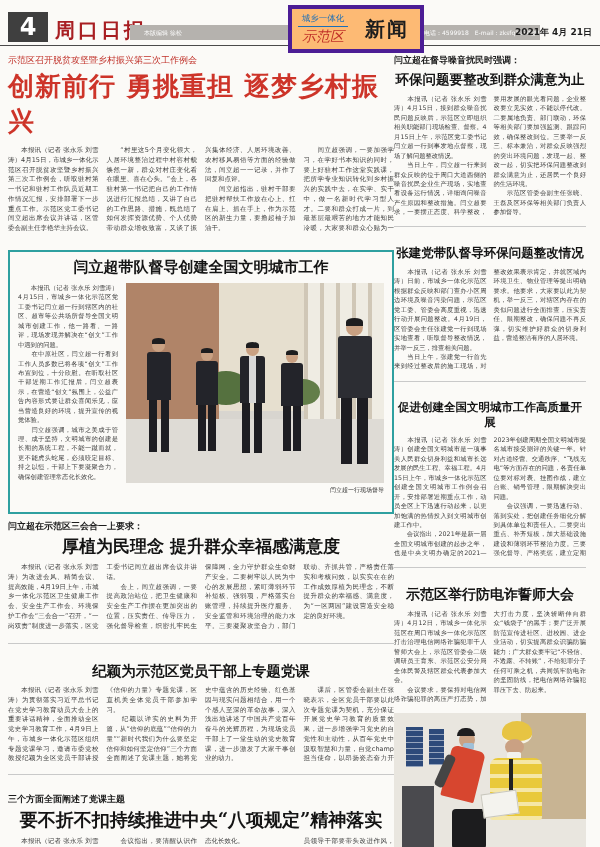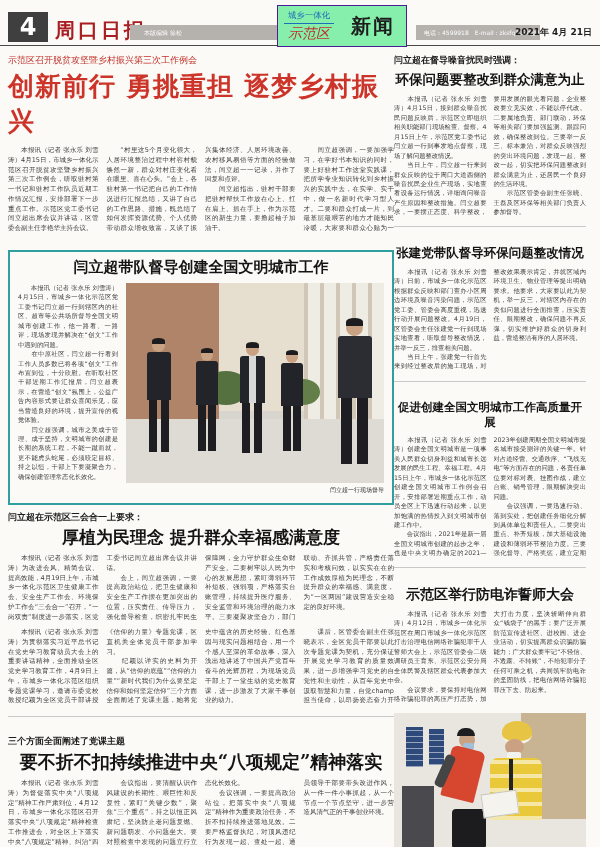--- a/index.html
+++ b/index.html
@@ -9,22 +9,22 @@
   #header{position:absolute;top:0;left:0;right:0;height:48px;}
   #header .hrule{position:absolute;left:0;right:0;top:45px;height:1px;background:#4a4a4a;}
   .pagenum{position:absolute;left:8px;top:12px;width:40px;height:30px;background:#3f3f3f;
            color:#fff;font-size:24px;font-weight:bold;text-align:center;line-height:30px;}
   .masthead{position:absolute;left:55px;top:17px;font-family:"DejaVu Serif",serif;
             font-weight:bold;font-size:20px;color:#a81e22;letter-spacing:3px;}
   .graybar{position:absolute;top:25px;height:15px;background:#b5b2ae;color:#fdfdfd;
            font-size:6px;line-height:15px;white-space:nowrap;overflow:hidden;}
   #bar-editor{left:130px;width:148px;padding-left:14px;}
   #bar-contact{left:416px;width:116px;padding-left:8px;}
-  .sectionbox{position:absolute;left:277px;top:5px;width:128px;height:40px;background:#86efac;
-              border:1px solid #4c1d95;display:flex;align-items:center;z-index:2;}
+  .sectionbox{position:absolute;left:288px;top:5px;width:128px;height:40px;background:#fdba74;
+              border:4px solid #4c1d95;display:flex;align-items:center;z-index:2;}
   .sectionbox .sb-left{width:62px;text-align:center;}
   .sb-l1{font-size:8.5px;color:#1a6fb8;font-family:"DejaVu Serif",serif;}
   .sb-div{height:1px;background:#1a6fb8;margin:1px 6px;}
   .sb-l2{font-size:14px;color:#c03028;font-family:"DejaVu Serif",serif;font-style:italic;}
   .sb-title{flex:1;text-align:center;font-family:"DejaVu Serif",serif;font-weight:bold;
             font-size:20px;color:#1d1d1d;letter-spacing:2px;}
   .dateline{position:absolute;right:8px;top:26px;font-size:9px;font-weight:bold;color:#1d1d1d;}
   
   #main{position:absolute;top:50px;left:8px;right:8px;bottom:4px;display:flex;}
   #colL{width:386px;}
@@ -32,21 +32,21 @@
   .kicker-red{font-size:9px;color:#c03028;margin:4px 0 2px;}
   .kicker-blk{font-size:9px;font-weight:bold;color:#1c1c1c;margin:6px 0 2px;}
   .head-red{font-family:"DejaVu Serif",serif;font-weight:bold;font-size:26px;color:#cd3429;
             text-align:left;letter-spacing:1px;margin:2px 0 7px;}
   .head-blk{font-family:"DejaVu Serif",serif;font-weight:bold;color:#141414;text-align:center;}
   .bodytxt{font-size:6.5px;line-height:1.5;color:#3d3d3d;text-align:justify;
            white-space:pre-line;overflow:hidden;column-fill:auto;}
   .cols4{column-count:4;column-gap:8px;}
   .cols2{column-count:2;column-gap:7px;}
   
-  .tealbox{border:2px solid #2fa0a0;margin-top:8px;padding:5px 8px 8px;}
+  .tealbox{border:2px solid #2fa0a0;margin-top:8px;padding:5px 8px 17px;}
   .tealbox .bx-title{font-size:15px;margin:1px 0 6px;}
   .bx-row{display:flex;gap:8px;}
   .bx-text{width:100px;height:212px;}
   .bx-photo-wrap{flex:1;}
   .caption{font-size:6px;color:#333;text-align:right;margin-top:3px;}
   .rule-top{border-top:1px solid #c9c9c9;margin-top:6px;padding-top:18px;}
   
   .photo1{position:relative;height:200px;background:#d8d5cf;overflow:hidden;}
   .bld{position:absolute;top:0;}
   .win{background-image:
@@ -165,20 +165,21 @@
             <div class="caption">闫立超一行现场督导</div>
           </div>
         </div>
       </div>
 
       <div class="kicker-blk">闫立超在示范区三会合一上要求：</div>
       <div class="head-blk" style="font-size:17px;margin-bottom:5px;">厚植为民理念  提升群众幸福感满意度</div>
       <div class="bodytxt cols4" style="height:74px;">　　本报讯（记者 张永乐 刘雪涛）为改进会风、精简会议、提高效能，4月19日上午，市城乡一体化示范区卫生健康工作会、安全生产工作会、环境保护工作会“三会合一”召开，“一岗双责”制度进一步落实，区党工委书记闫立超出席会议并讲话。
 　　会上，闫立超强调，一要提高政治站位，把卫生健康和安全生产工作摆在更加突出的位置，压实责任、传导压力，强化督导检查，织密扎牢民生保障网，全力守护群众生命财产安全。二要树牢以人民为中心的发展思想，紧盯薄弱环节补短板、强弱项，严格落实台账管理，持续提升医疗服务、安全监管和环境治理的能力水平。三要凝聚攻坚合力，部门联动、齐抓共管，严格责任落实和考核问效，以实实在在的工作成效厚植为民理念，不断提升群众的幸福感、满意度，为“一区两园”建设营造安全稳定的良好环境。</div>
 
+      <div class="head-blk rule-top" style="font-size:14.5px;margin-bottom:5px;">纪颖为示范区党员干部上专题党课</div>
       <div class="bodytxt cols4" style="height:82px;">　　本报讯（记者 张永乐 刘雪涛）为贯彻落实习近平总书记在党史学习教育动员大会上的重要讲话精神，全面推动全区党史学习教育工作，4月9日上午，市城乡一体化示范区组织专题党课学习，邀请市委党校教授纪颖为全区党员干部讲授《信仰的力量》专题党课，区直机关全体党员干部参加学习。
 　　纪颖以详实的史料为开篇，从“信仰的底蕴”“信仰的力量”“新时代我们为什么要坚定信仰和如何坚定信仰”三个方面全面阐述了党课主题，她将党史中蕴含的历史经验、红色基因与现实问题相结合，用一个个感人至深的革命故事，深入浅出地讲述了中国共产党百年奋斗的光辉历程，为现场党员干部上了一堂生动的党史教育课，进一步激发了大家干事创业的动力。
 　　课后，区管委会副主任张晓表示，全区党员干部要以此次专题党课为契机，充分保证开展党史学习教育的质量效果，进一步增强学习党史的自觉性和主动性，从百年党史中汲取智慧和力量，自觉champ担当使命，以昂扬姿态奋力开创示范区各项工作新局面，增强能力、勇挑重担。</div>
 
       <div class="kicker-blk rule-top">三个方面全面阐述了党课主题</div>
       <div class="head-blk" style="font-size:18px;margin-bottom:5px;">要不折不扣持续推进中央“八项规定”精神落实</div>
       <div class="bodytxt cols4" style="height:90px;">　　本报讯（记者 张永乐 刘雪涛）为督促落实中央“八项规定”精神工作严肃到位，4月12日，市城乡一体化示范区召开落实中央“八项规定”精神检查工作推进会，对全区上下落实中央“八项规定”精神、纠治“四风”工作再动员、再部署，区直相关部门负责同志参加会议。
 　　会议指出，要清醒认识作风建设的长期性、艰巨性和反复性，紧盯“关键少数”，聚焦“三个重点”，持之以恒正风肃纪，坚决防止老问题复燃、新问题萌发、小问题坐大。要对照检查中发现的问题立行立改，举一反三、建章立制，堵塞制度漏洞，推动作风建设常态化长效化。
 　　会议强调，一要提高政治站位，把落实中央“八项规定”精神作为重要政治任务，不折不扣持续推进落地见效。二要严格监督执纪，对顶风违纪行为发现一起、查处一起、通报一起，始终保持高压态势。三要以上率下、以身作则，党员领导干部要带头改进作风，从一件一件小事抓起，从一个节点一个节点坚守，进一步营造风清气正的干事创业环境。</div>
 

